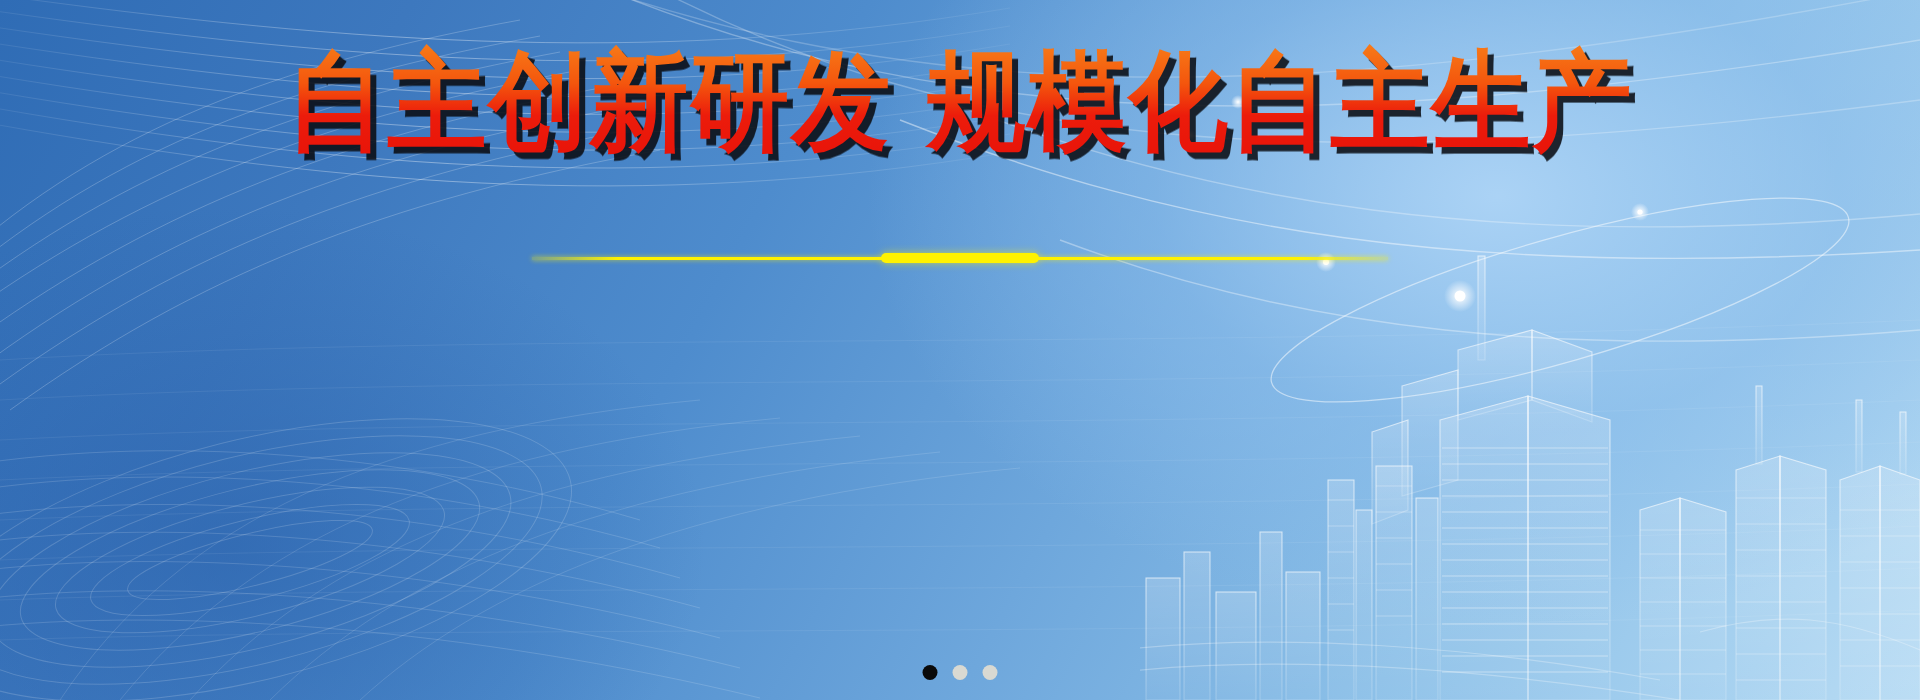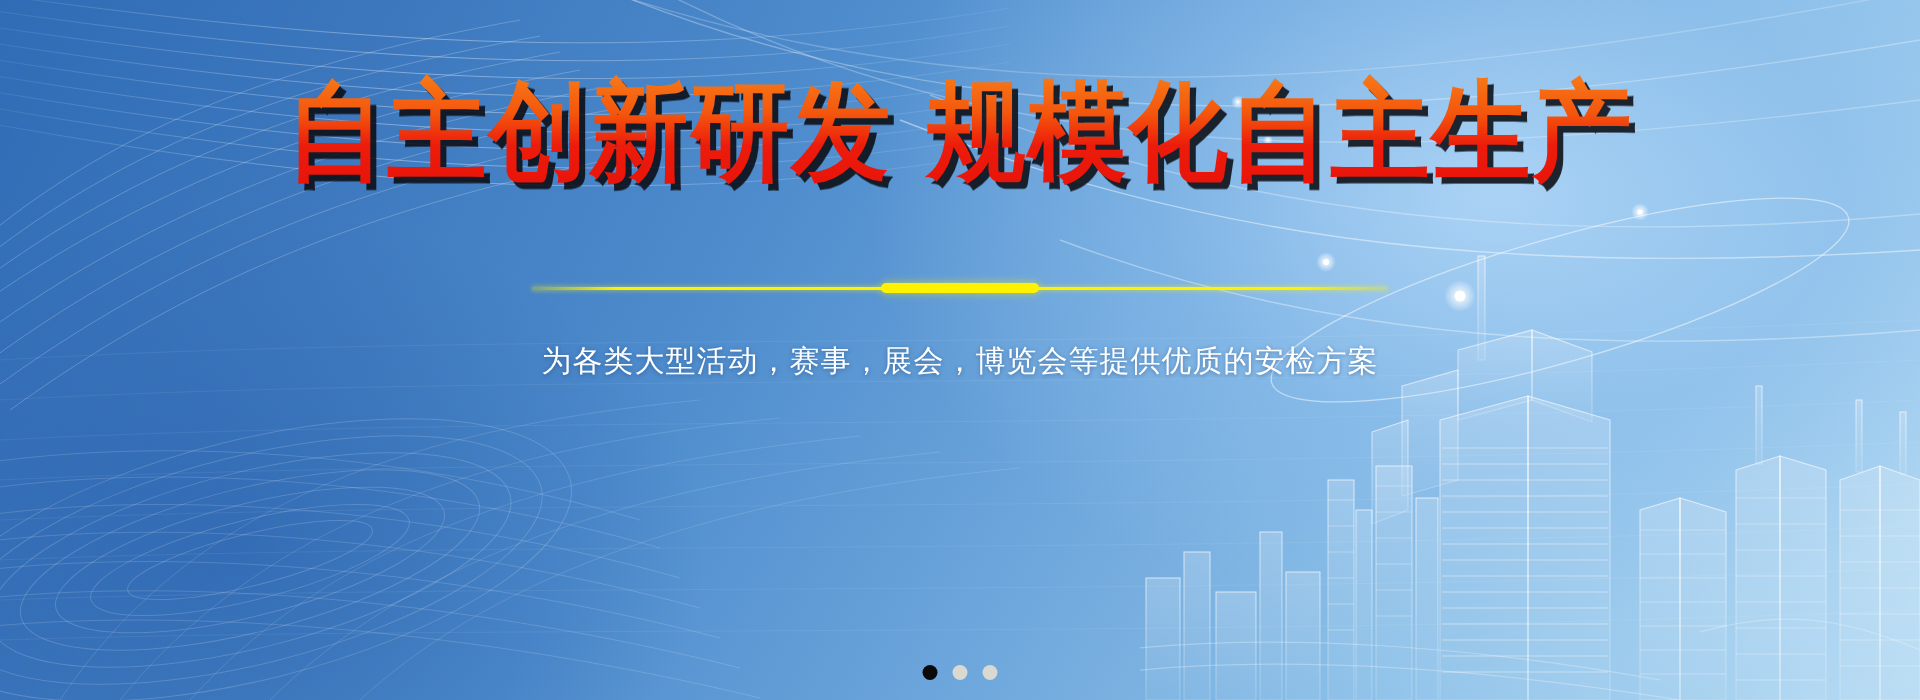--- a/index.html
+++ b/index.html
@@ -22,21 +22,21 @@
   .mesh{ position:absolute; inset:0; pointer-events:none; }
   .mesh svg{ display:block; width:1920px; height:700px; }
 
   
   .skyline{ position:absolute; right:0; bottom:0; width:780px; height:520px; pointer-events:none; }
   .skyline svg{ display:block; width:780px; height:520px; }
 
   
   .content{
     position:absolute; inset:0; display:flex; flex-direction:column;
-    align-items:center; padding-top:74px;gap:25px;
+    align-items:center; padding-top:44px;gap:25px;
   }
 
   .headline{
     font-size:99px; font-weight:900; line-height:1.06;
     letter-spacing:2px; white-space:nowrap;
     background:linear-gradient(180deg,#f77a18 0%,#f4560d 34%,#ec1c0b 62%,#e81309 100%);
     -webkit-background-clip:text; background-clip:text; color:transparent;
     -webkit-text-fill-color:transparent;
     filter:drop-shadow(6px 6px 0 rgba(10,12,18,.88));
     transform:scaleY(1.1); transform-origin:top center;
@@ -300,21 +300,20 @@
   <div class="content">
 
     <h1 class="headline"><span>自主创新研发</span><span class="gap"></span><span>规模化自主生产</span></h1>
 
     <div class="divider">
       <div class="thin"></div>
       <div class="thick"></div>
     </div>
 
 
-    <div class="desc">为各类大型活动，赛事，展会，博览会等提供优质的安检方案</div>
   </div>
 
   <div class="dots">
     <span class="dot active"></span>
     <span class="dot"></span>
     <span class="dot"></span>
   </div>
 
 </div>
 

